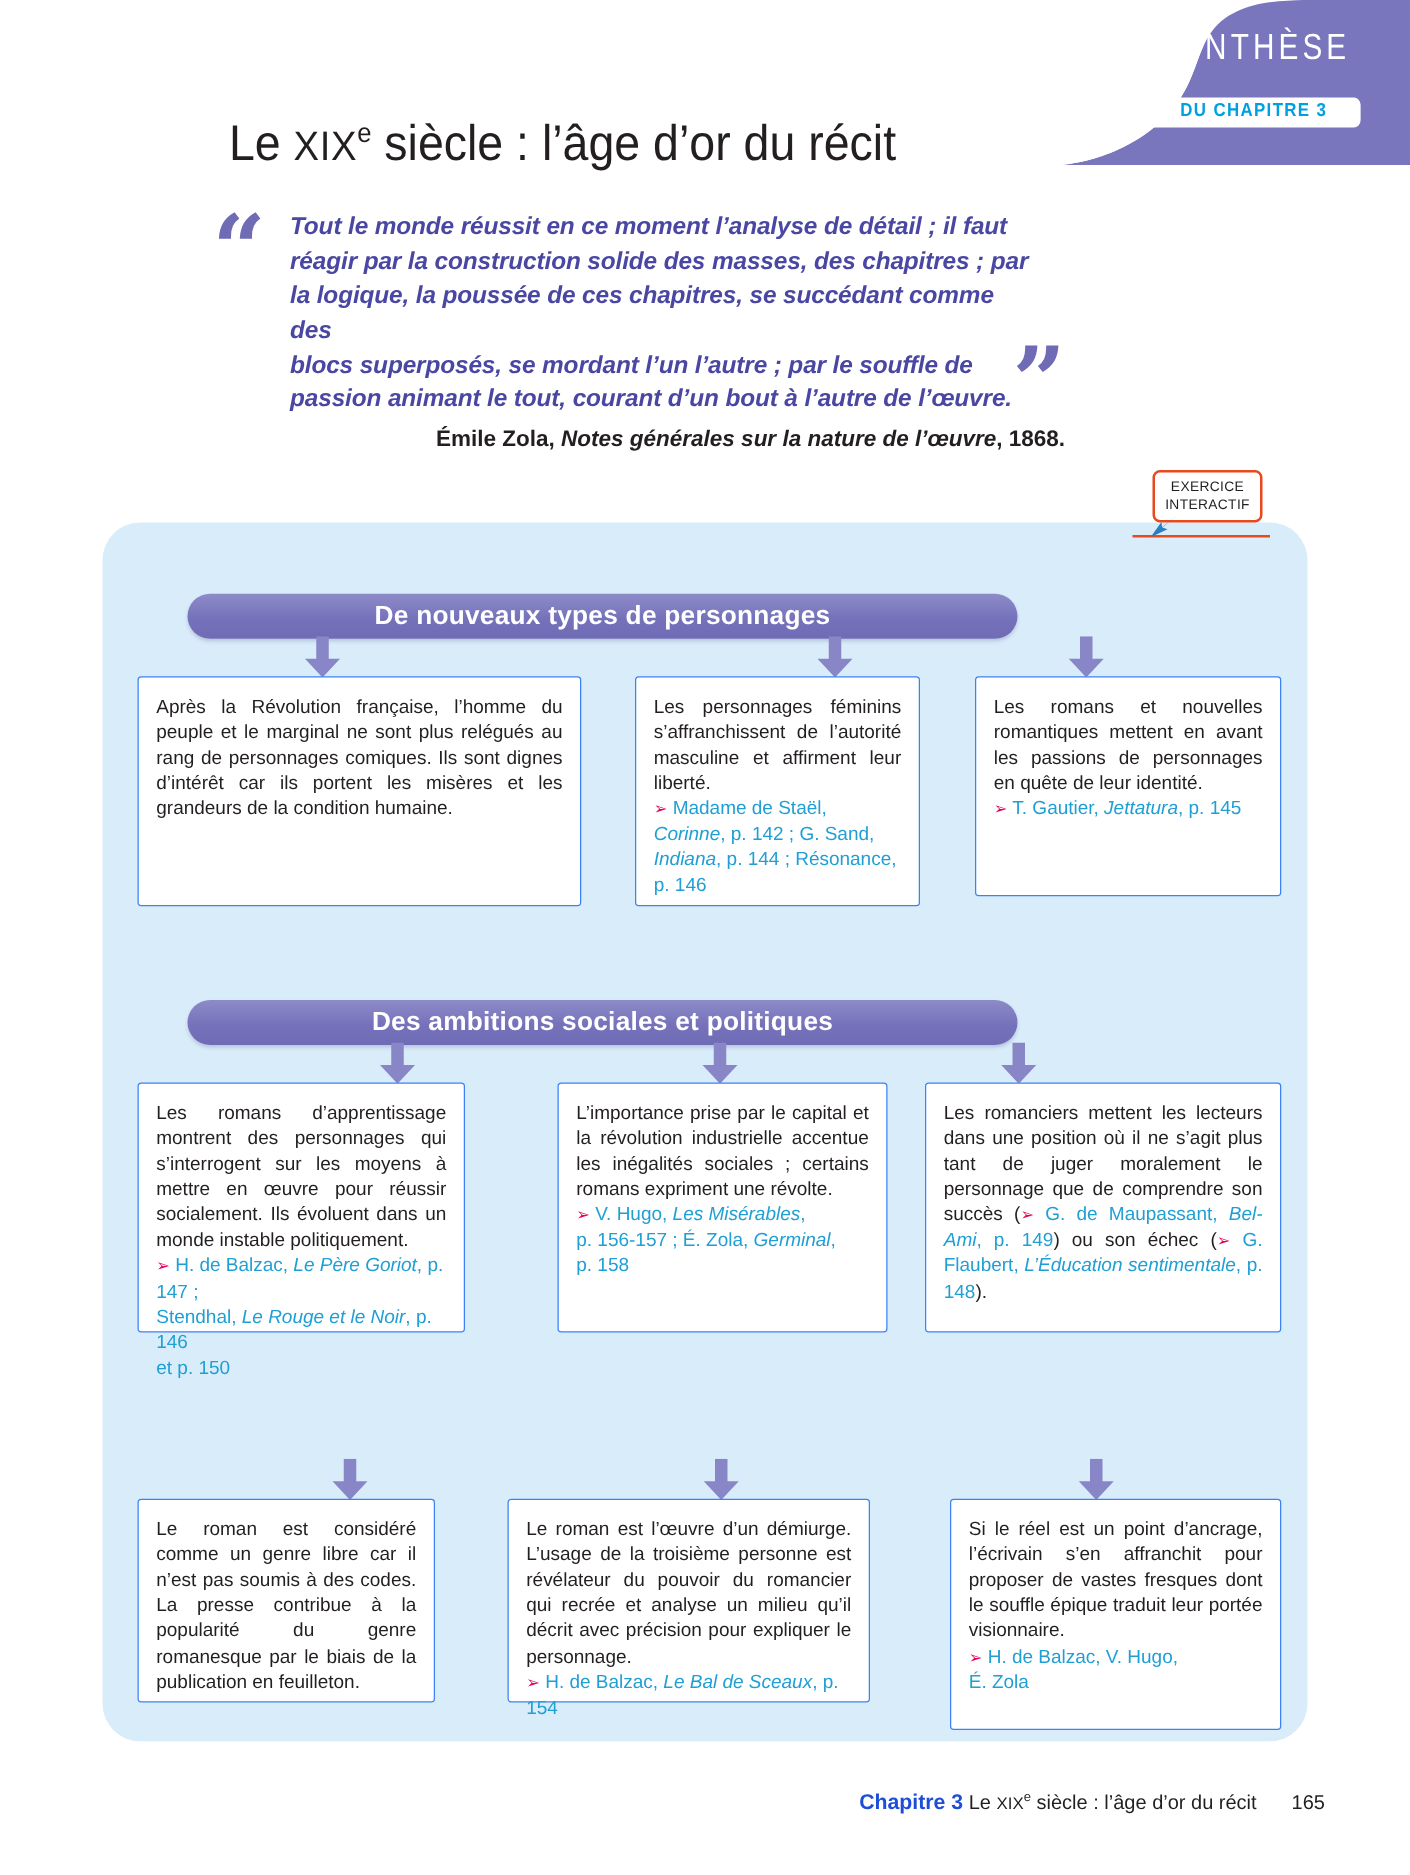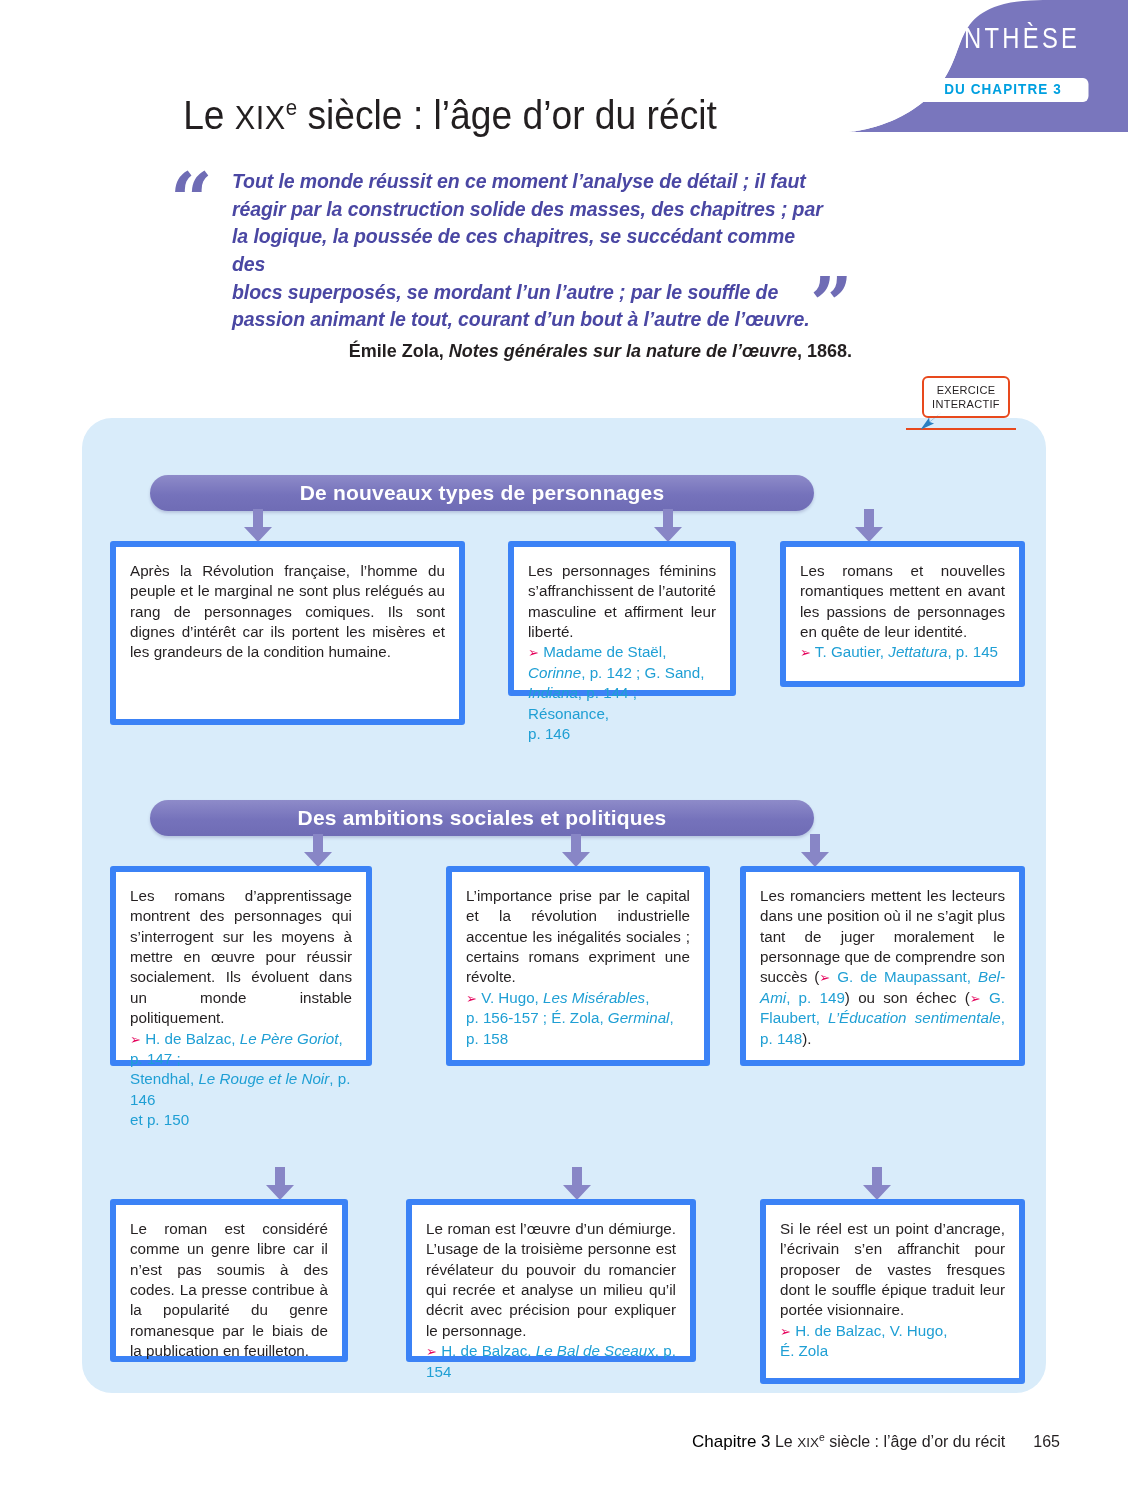--- a/index.html
+++ b/index.html
@@ -87,39 +87,39 @@
     color:#ffffff;text-align:center;line-height:36px;
     font-size:21px;font-weight:700;letter-spacing:.2px;
     font-family:"Liberation Sans Narrow","Liberation Sans",sans-serif;
   }
   .arrow{position:absolute;width:30px;height:34px;}
   .arrow svg{display:block;}
 
   
   .card{
     position:absolute;background:#ffffff;
-    border:6px solid #3b82f6;border-radius:3px;
+    border:1px solid #3b82f6;border-radius:3px;
     box-sizing:border-box;padding:14px 14px 12px 14px;
     color:#231f20;font-size:15.2px;line-height:1.34;
     font-family:"Liberation Sans","DejaVu Sans",sans-serif;
   }
   .card p{margin:0;}
   .card .just{text-align:justify;text-align-last:left;}
   .ref{color:#1f9fd4;}
   .ref i{font-style:italic;}
   .ref .ar{color:#e5005a;font-size:13px;font-style:normal;}
   .blk{color:#231f20;}
 
   
   .footer{
     position:absolute;left:0;top:1432px;width:1060px;text-align:right;
     font-size:16px;color:#231f20;
     font-family:"Liberation Sans","DejaVu Sans",sans-serif;
   }
-  .footer .chap{color:#000000;font-weight:400;
+  .footer .chap{color:#1d4ed8;font-weight:700;
     font-family:"Liberation Sans Narrow","Liberation Sans",sans-serif;font-size:17px;}
   .footer .sc{font-size:13.5px;}
   .footer sup{font-size:.65em;vertical-align:super;}
   .footer .pg{margin-left:28px;font-size:16px;}
 </style>
 </head>
 <body>
 
 <div class="page">
 
@@ -172,26 +172,26 @@
   <div class="arrow" style="left:854px;top:509px;">
     <svg width="30" height="34" viewBox="0 0 30 34">
         <path d="M10,0 H20 V18 H29 L15,33 L1,18 H10 Z" fill="#8886c6"></path>
       </svg>
   </div>
 
   <div class="card" style="left:110px;top:541px;width:355px;height:184px;">
     <p class="just">Après la Révolution française, l’homme du peuple et le marginal ne sont plus relégués au rang de personnages comiques. Ils sont dignes d’intérêt car ils portent les misères et les grandeurs de la condition humaine.</p>
   </div>
 
-  <div class="card" style="left:508px;top:541px;width:228px;height:155px;">
+  <div class="card" style="left:508px;top:541px;width:228px;height:184px;">
     <p class="just">Les personnages féminins s’affranchissent de l’autorité masculine et affirment leur liberté.</p>
     <p class="ref"><span class="ar">➢</span> <span>Madame de Staël,<br><i>Corinne</i>, p. 142 ; G. Sand,<br><i>Indiana</i>, p. 144 ; Résonance,<br>p. 146</span></p>
   </div>
 
-  <div class="card" style="left:780px;top:541px;width:245px;height:146px;">
+  <div class="card" style="left:780px;top:541px;width:245px;height:176px;">
     <p class="just">Les romans et nouvelles romantiques mettent en avant les passions de personnages en quête de leur identité.</p>
     <p class="ref"><span class="ar">➢</span> <span>T. Gautier, <i>Jettatura</i>, p. 145</span></p>
   </div>
 
   <div class="bar" style="top:800px;">Des ambitions sociales et politiques</div>
   <div class="arrow" style="left:303px;top:834px;">
     <svg width="30" height="34" viewBox="0 0 30 34">
         <path d="M10,0 H20 V18 H29 L15,33 L1,18 H10 Z" fill="#8886c6"></path>
       </svg>
   </div>

